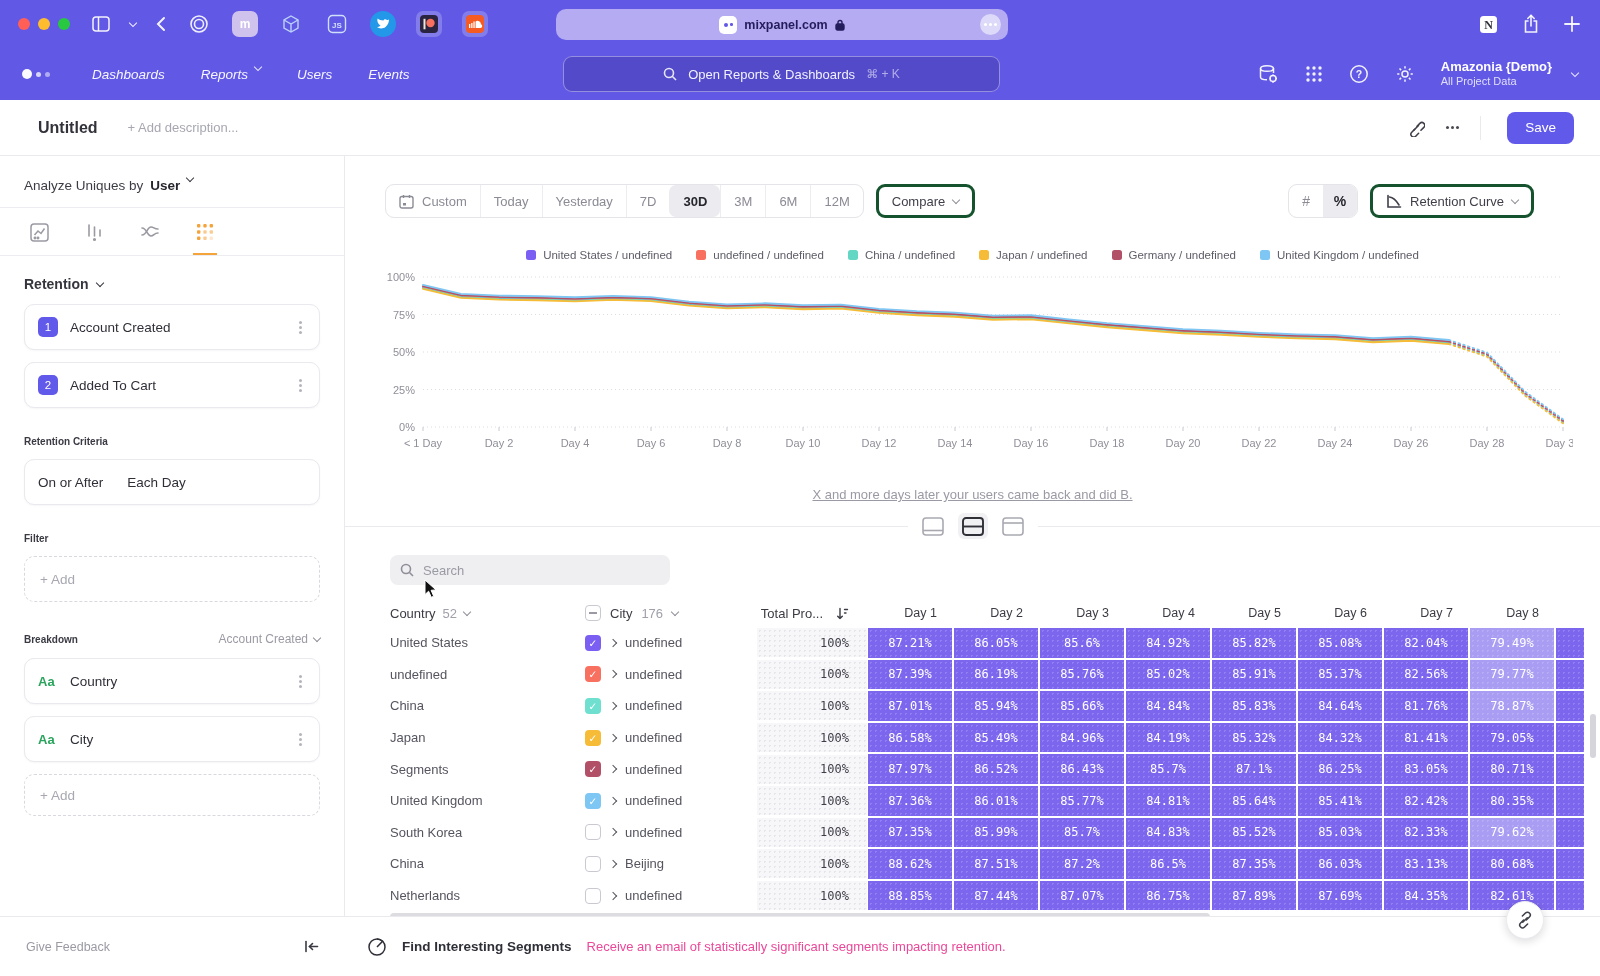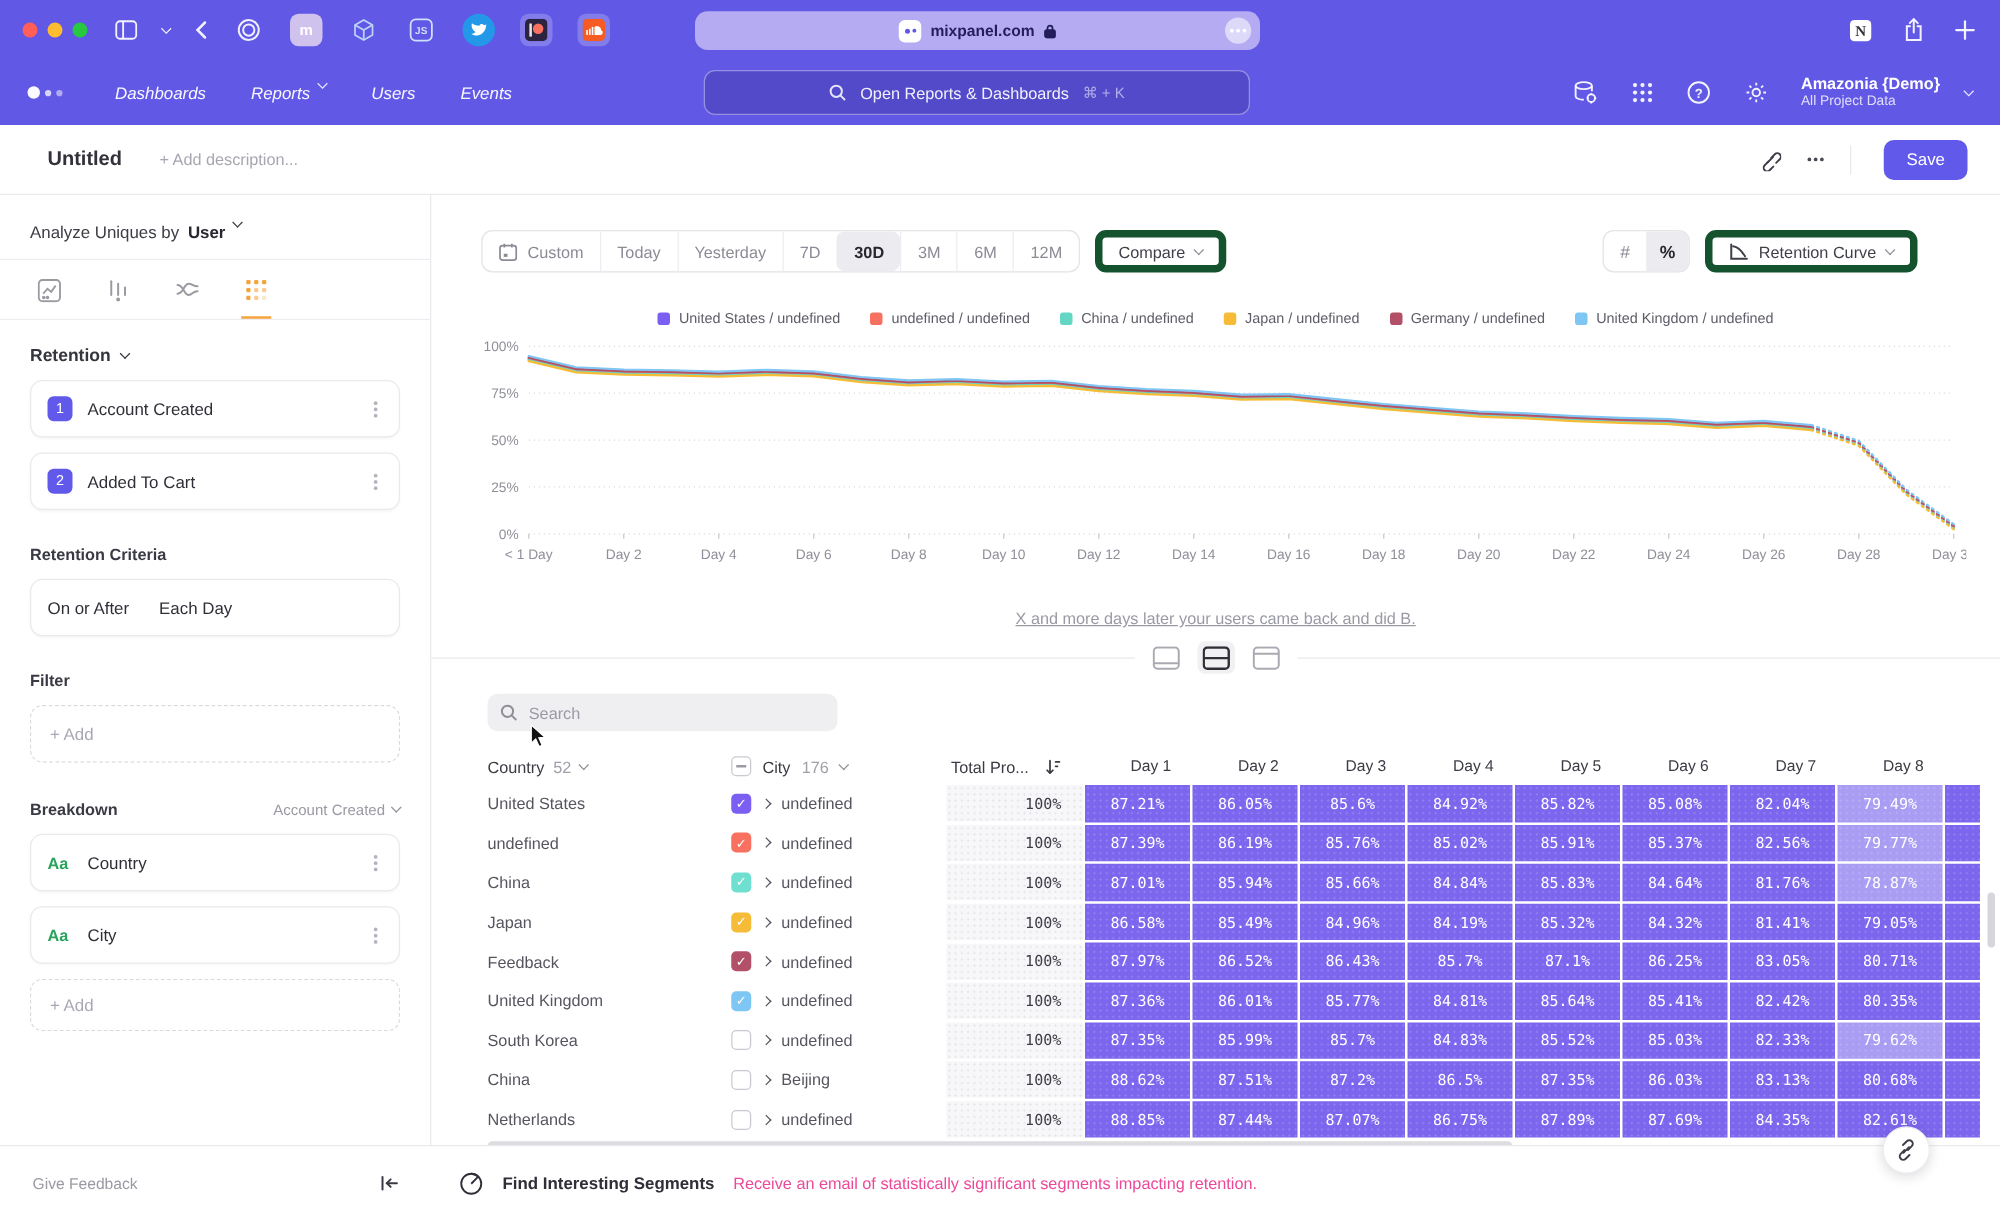--- a/index.html
+++ b/index.html
@@ -54,36 +54,36 @@
   .sb-div { height:1px; background:#ededf1; margin:0 -24px; }
   .tabs { display:flex; gap:36px; padding:15px 6px 13px; position:relative; }
   .tab { color:#9a9aa2; position:relative; }
   .tab.active { color:#f5a33b; }
   .tab.active::after { content:""; position:absolute; left:-3px; right:-3px; bottom:-13px; height:2px; background:#f5a33b; }
   .sec-head { margin-top:20px; font-size:14px; font-weight:bold; color:#35353e; display:flex; align-items:center; gap:8px; }
   .card { margin-top:12px; border:1px solid #e9e9ee; border-radius:10px; height:46px; display:flex; align-items:center; padding:0 13px; gap:12px; background:#fff; box-shadow:0 1px 2px rgba(20,20,40,.04); }
   .num-badge { width:20px; height:20px; border-radius:5px; background:#6159ea; color:#fff; font-size:11.5px; display:flex; align-items:center; justify-content:center; flex-shrink:0; }
   .card-label { font-size:13.5px; color:#2f2f38; }
   .kebab { margin-left:auto; width:3px; height:3px; border-radius:50%; background:#b4b4bd; box-shadow:0 -5px 0 #b4b4bd, 0 5px 0 #b4b4bd; margin-right:4px; }
-  .group-label { margin-top:28px; font-size:13px; font-weight:bold; color:#3a3a44; }
+  .group-label { margin-top:28px; font-size:10px; font-weight:bold; color:#3a3a44; }
   .add-card { margin-top:12px; border:1px dashed #d8d8de; border-radius:10px; height:46px; display:flex; align-items:center; padding:0 15px; color:#a8a8b2; font-size:13.5px; }
   .bd-head { margin-top:30px; display:flex; align-items:center; }
   .bd-head .right { margin-left:auto; font-size:12px; color:#9a9aa4; display:flex; align-items:center; gap:6px; }
   .aa-badge { color:#2aa45d; font-size:13px; font-weight:bold; width:20px; }
   .sb-footer { position:absolute; left:0; right:0; bottom:0; height:58px; border-top:1px solid #ededf1; display:flex; align-items:center; justify-content:space-between; padding:0 26px; }
   .feedback { font-size:12.5px; color:#9a9aa4; }
 
   
   .controls { display:flex; align-items:center; padding:28px 66px 0 40px; justify-content:space-between; }
   .ctrl-left { display:flex; align-items:center; gap:12px; }
   .seg { display:flex; align-items:center; border:1px solid #e4e4e9; border-radius:9px; height:34px; overflow:hidden; }
   .seg-item { font-size:13px; color:#8b8b95; padding:0 13px; height:100%; display:flex; align-items:center; gap:8px; border-left:1px solid #ededf1; }
   .seg-item:first-child { border-left:none; }
   .seg-item.active { color:#26262e; font-weight:bold; background:#ececf0; border-radius:7px; border-left-color:transparent; }
-  .btn { display:flex; align-items:center; gap:8px; border:6px solid #14532d; border-radius:9px; height:34px; padding:0 13px; font-size:13px; color:#3f3f49; background:#fff; }
+  .btn { display:flex; align-items:center; gap:8px; border:3px solid #14532d; border-radius:9px; height:34px; padding:0 13px; font-size:13px; color:#3f3f49; background:#fff; }
   .ctrl-right { display:flex; align-items:center; gap:12px; }
   .toggle2 { display:flex; border:1px solid #e4e4e9; border-radius:9px; height:34px; overflow:hidden; }
   .toggle2 span { width:34px; display:flex; align-items:center; justify-content:center; font-size:14px; color:#8b8b95; }
   .toggle2 span.active { background:#ececf0; color:#26262e; font-weight:bold; }
 
   
   .legend { display:flex; justify-content:center; gap:24px; margin-top:31px; }
   .lg-item { display:flex; align-items:center; gap:7px; font-size:11.5px; color:#5d5d68; }
   .sw { width:10px; height:10px; border-radius:2.5px; flex-shrink:0; }
   .chart-wrap { margin:10px 0 0 38px; }
@@ -682,21 +682,21 @@
           <div class="dcell">85.49%</div>
           <div class="dcell">84.96%</div>
           <div class="dcell">84.19%</div>
           <div class="dcell">85.32%</div>
           <div class="dcell">84.32%</div>
           <div class="dcell">81.41%</div>
           <div class="dcell">79.05%</div>
           <div class="dcell sliver"></div>
         </div>
         <div class="trow">
-          <div class="cell-country">Feedback</div>
+          <div class="cell-country">Segments</div>
           <div class="cell-city">
             <span class="cb checked" style="background: rgb(178, 80, 104);">✓</span>
             <span class="chev right"></span>
             <span>undefined</span>
           </div>
           <div class="cell-total">100%</div>
           <div class="dcell">87.97%</div>
           <div class="dcell">86.52%</div>
           <div class="dcell">86.43%</div>
           <div class="dcell">85.7%</div>

